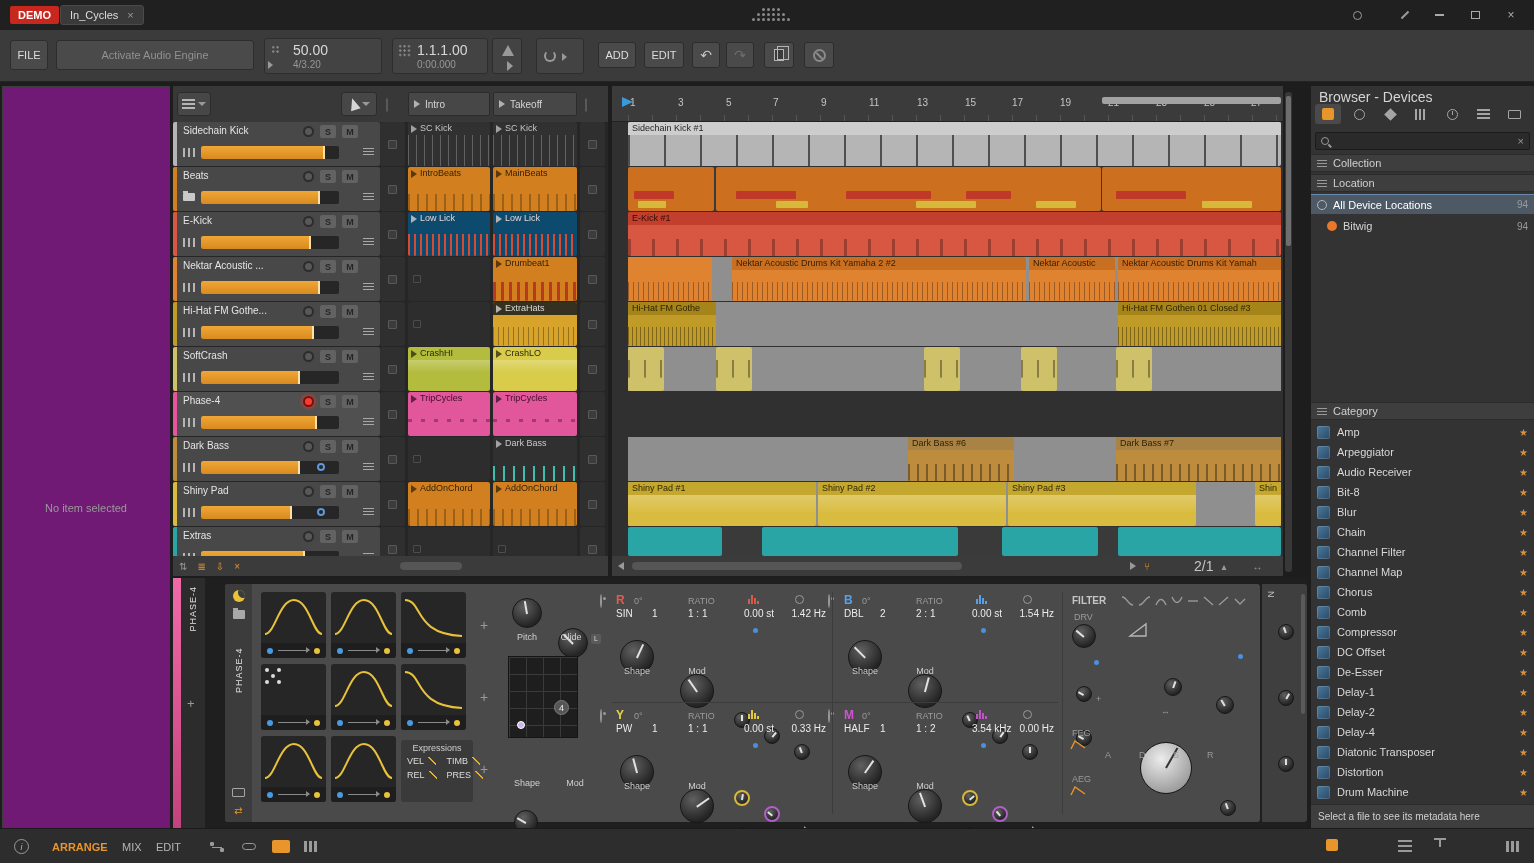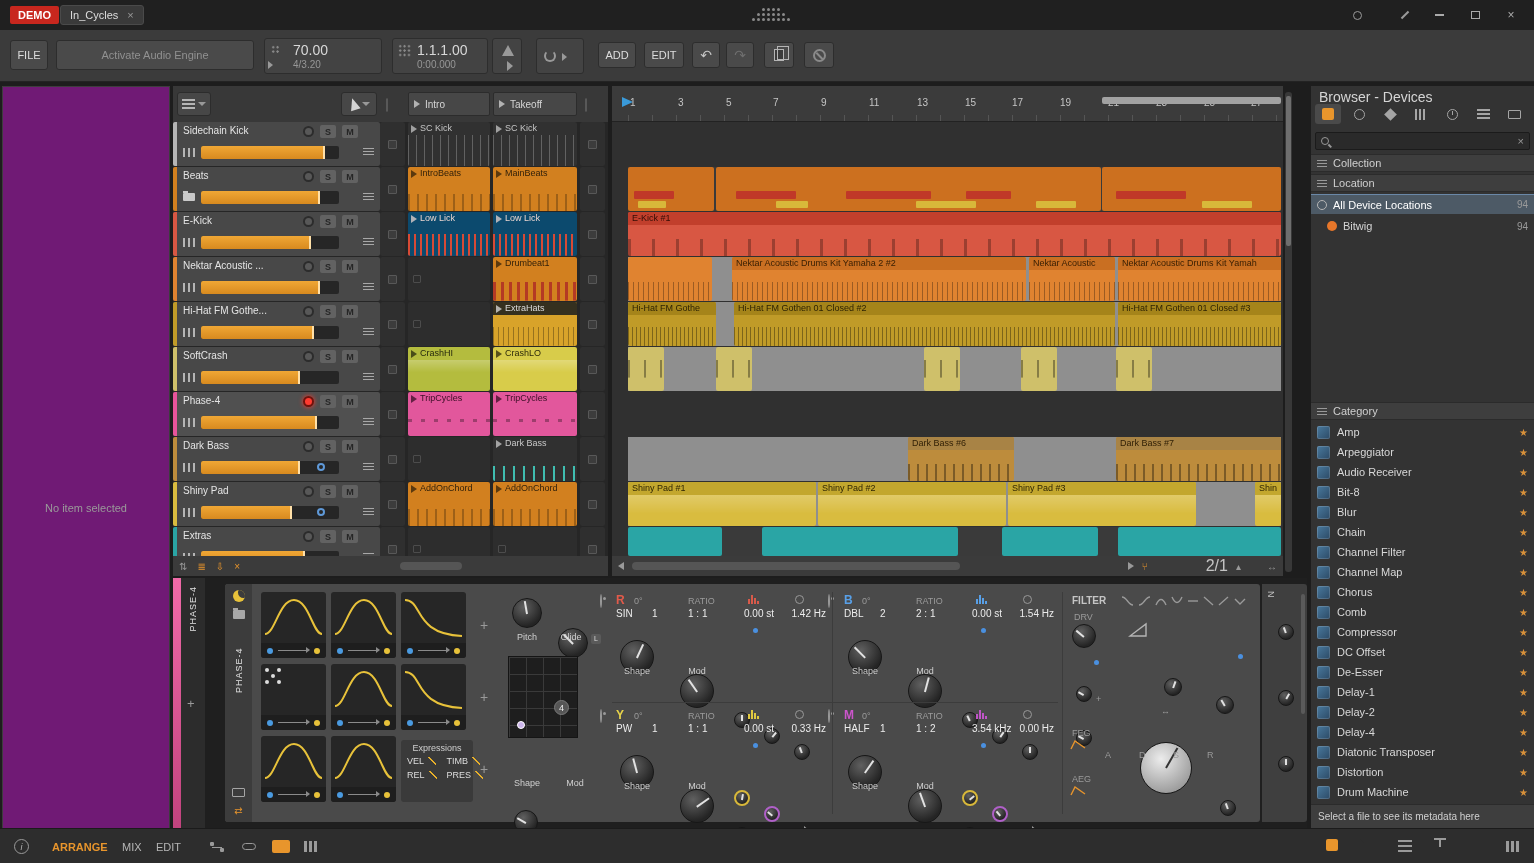--- a/index.html
+++ b/index.html
@@ -287,21 +287,21 @@
   <div class="abs tbtn" style="left:10px;top:10px;width:38px;height:30px">
       <span>FILE</span>
     </div>
   <div class="abs tbtn" style="left:56px;top:10px;width:198px;height:30px;color:#919191">
       <span>Activate Audio Engine</span>
     </div>
 
   <div class="abs tgroup" style="left:264px;top:8px;width:118px;height:36px">
     <span class="abs dotgrid" style="left:6px;top:6px;width:9px;height:9px"></span>
     <span class="abs dasharrow" style="left:4px;top:25px;width:12px"></span>
-    <span class="abs bignum" style="left:28px;top:3px">70.00</span>
+    <span class="abs bignum" style="left:28px;top:3px">50.00</span>
     <span class="abs smallnum" style="left:28px;top:20px">4/3.20</span>
   </div>
 
   <div class="abs tgroup" style="left:392px;top:8px;width:96px;height:36px">
     <span class="abs dotgrid" style="left:5px;top:5px"></span>
     <span class="abs bignum" style="left:24px;top:3px">1.1.1.00</span>
     <span class="abs smallnum" style="left:24px;top:20px">0:00.000</span>
   </div>
 
   <div class="abs tgroup" style="left:492px;top:8px;width:30px;height:36px">
@@ -719,20 +719,26 @@
     <span style="left:353px">15</span>
     <span style="left:400px">17</span>
     <span style="left:448px">19</span>
     <span style="left:496px">21</span>
     <span style="left:544px">23</span>
     <span style="left:592px">25</span>
     <span style="left:639px">27</span>
     <span class="loopbar"></span>
   </div>
 
+  <div class="arow" style="top:36px">
+    <div class="aclip ac-gray" style="left:0;width:653px">
+        <span class="h">Sidechain Kick #1</span>
+        <span class="bd"></span>
+      </div>
+  </div>
 
   <div class="arow" style="top:81px;background:#3a3a3a">
     <div class="aclip" style="left:0;width:86px;background:#cc701f">
       <span class="sub" style="left:6px;top:24px;width:40px;height:8px;background:#c03828"></span>
       <span class="sub" style="left:10px;top:34px;width:28px;height:7px;background:#d8b83a"></span>
     </div>
     <div class="aclip" style="left:88px;width:385px;background:#cc701f">
       <span class="sub" style="left:20px;top:24px;width:60px;height:8px;background:#c03828"></span>
       <span class="sub" style="left:130px;top:24px;width:85px;height:8px;background:#c03828"></span>
       <span class="sub" style="left:250px;top:24px;width:45px;height:8px;background:#c03828"></span>
@@ -770,24 +776,20 @@
         <span class="h">Nektar Acoustic Drums Kit Yamah</span>
         <span class="bd"></span>
       </div>
   </div>
 
   <div class="arow lane-light" style="top:216px">
     <div class="aclip ac-olive" style="left:0;width:88px">
         <span class="h">Hi-Hat FM Gothe</span>
         <span class="bd"></span>
       </div>
-    <div class="aclip ac-olive" style="left:106px;width:381px">
-        <span class="h">Hi-Hat FM Gothen 01 Closed #2</span>
-        <span class="bd"></span>
-      </div>
     <div class="aclip ac-olive" style="left:490px;width:163px">
         <span class="h">Hi-Hat FM Gothen 01 Closed #3</span>
         <span class="bd"></span>
       </div>
   </div>
 
   <div class="arow lane-light" style="top:261px">
     <div class="aclip ac-khaki" style="left:0;width:36px">
         <span class="bd"></span>
       </div>
@@ -841,21 +843,21 @@
     <div class="aclip ac-teal" style="left:134px;width:196px;height:29px"></div>
     <div class="aclip ac-teal" style="left:374px;width:96px;height:29px"></div>
     <div class="aclip ac-teal" style="left:490px;width:163px;height:29px"></div>
   </div>
 
   <div id="afoot">
     <span class="tri-l"></span>
     <span class="hscroll" style="width:330px"></span>
     <span class="tri-r" style="margin-left:160px"></span>
     <span class="fic o">⑂</span>
-    <span style="margin-left:50px;color:#c5c5c5;font-size:16px">2/1</span>
+    <span style="margin-left:36px;color:#c5c5c5;font-size:14px">2/1</span>
     <span class="fic">▴</span>
     <span class="fic" style="margin-left:18px">↔</span>
   </div>
 </div>
 <div class="abs" id="vscroll">
     <i></i>
   </div>
 
 <div class="abs" id="browser">
   <span class="btitle">Browser - Devices</span>

